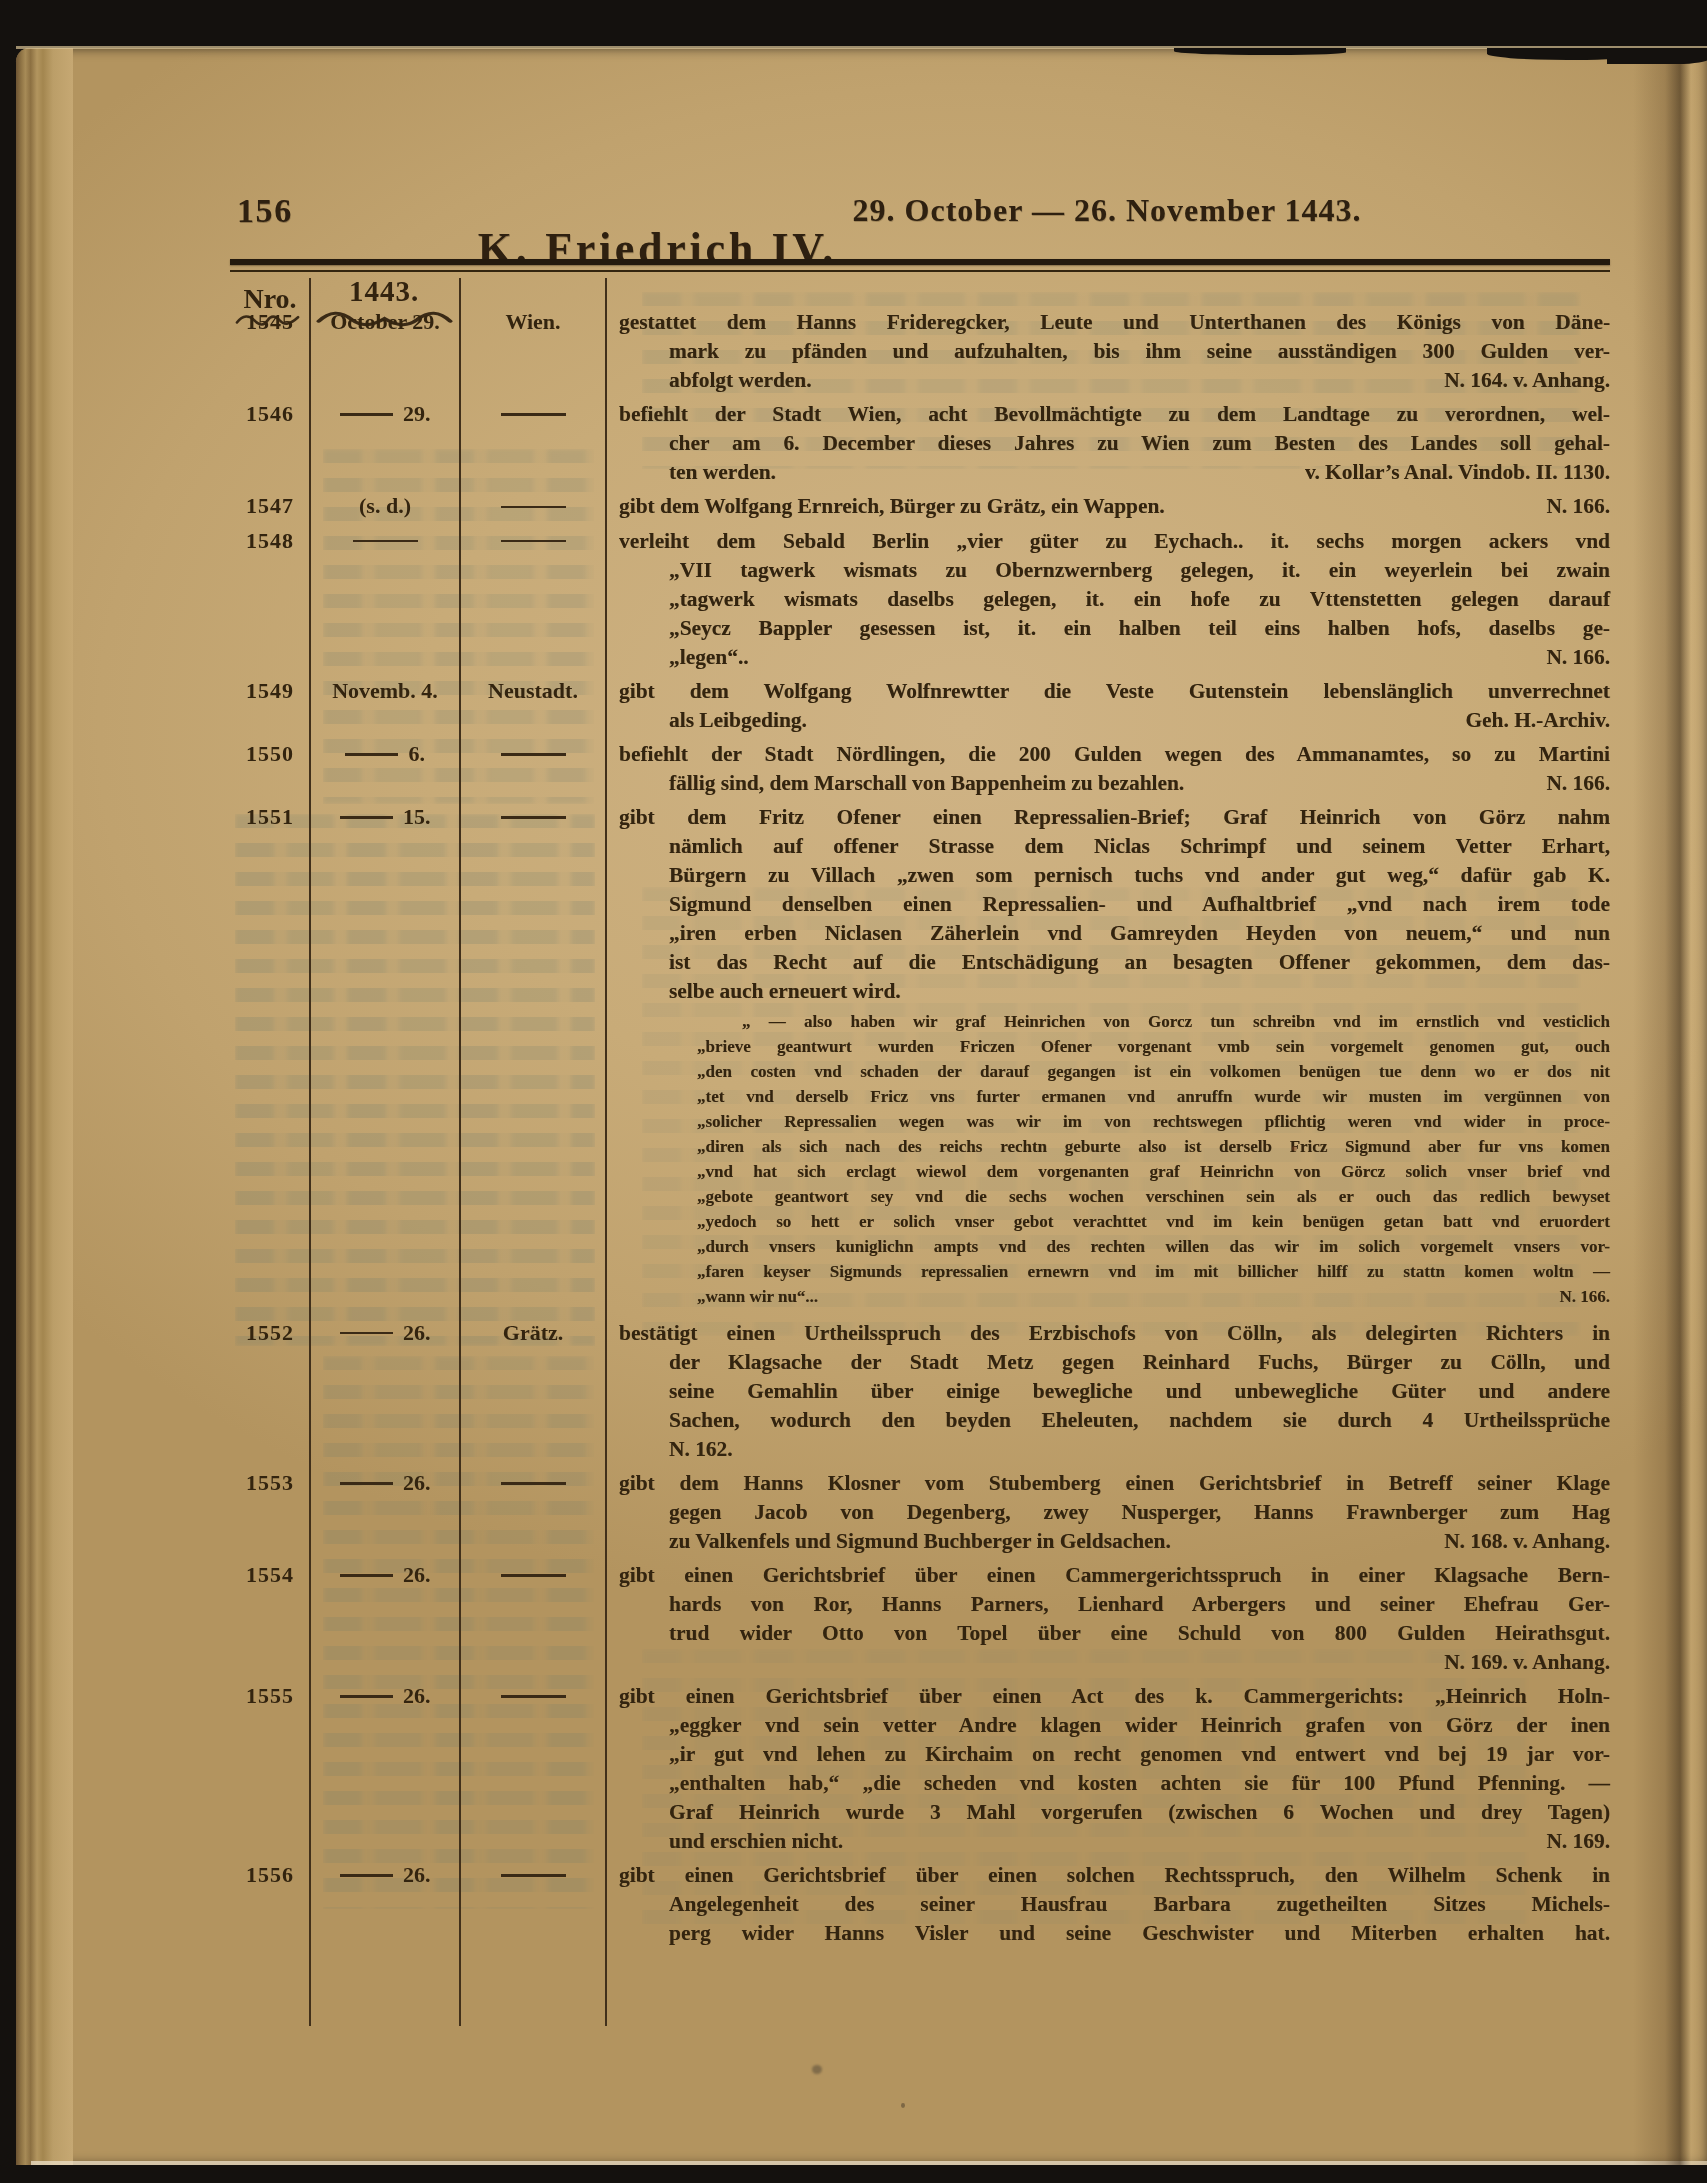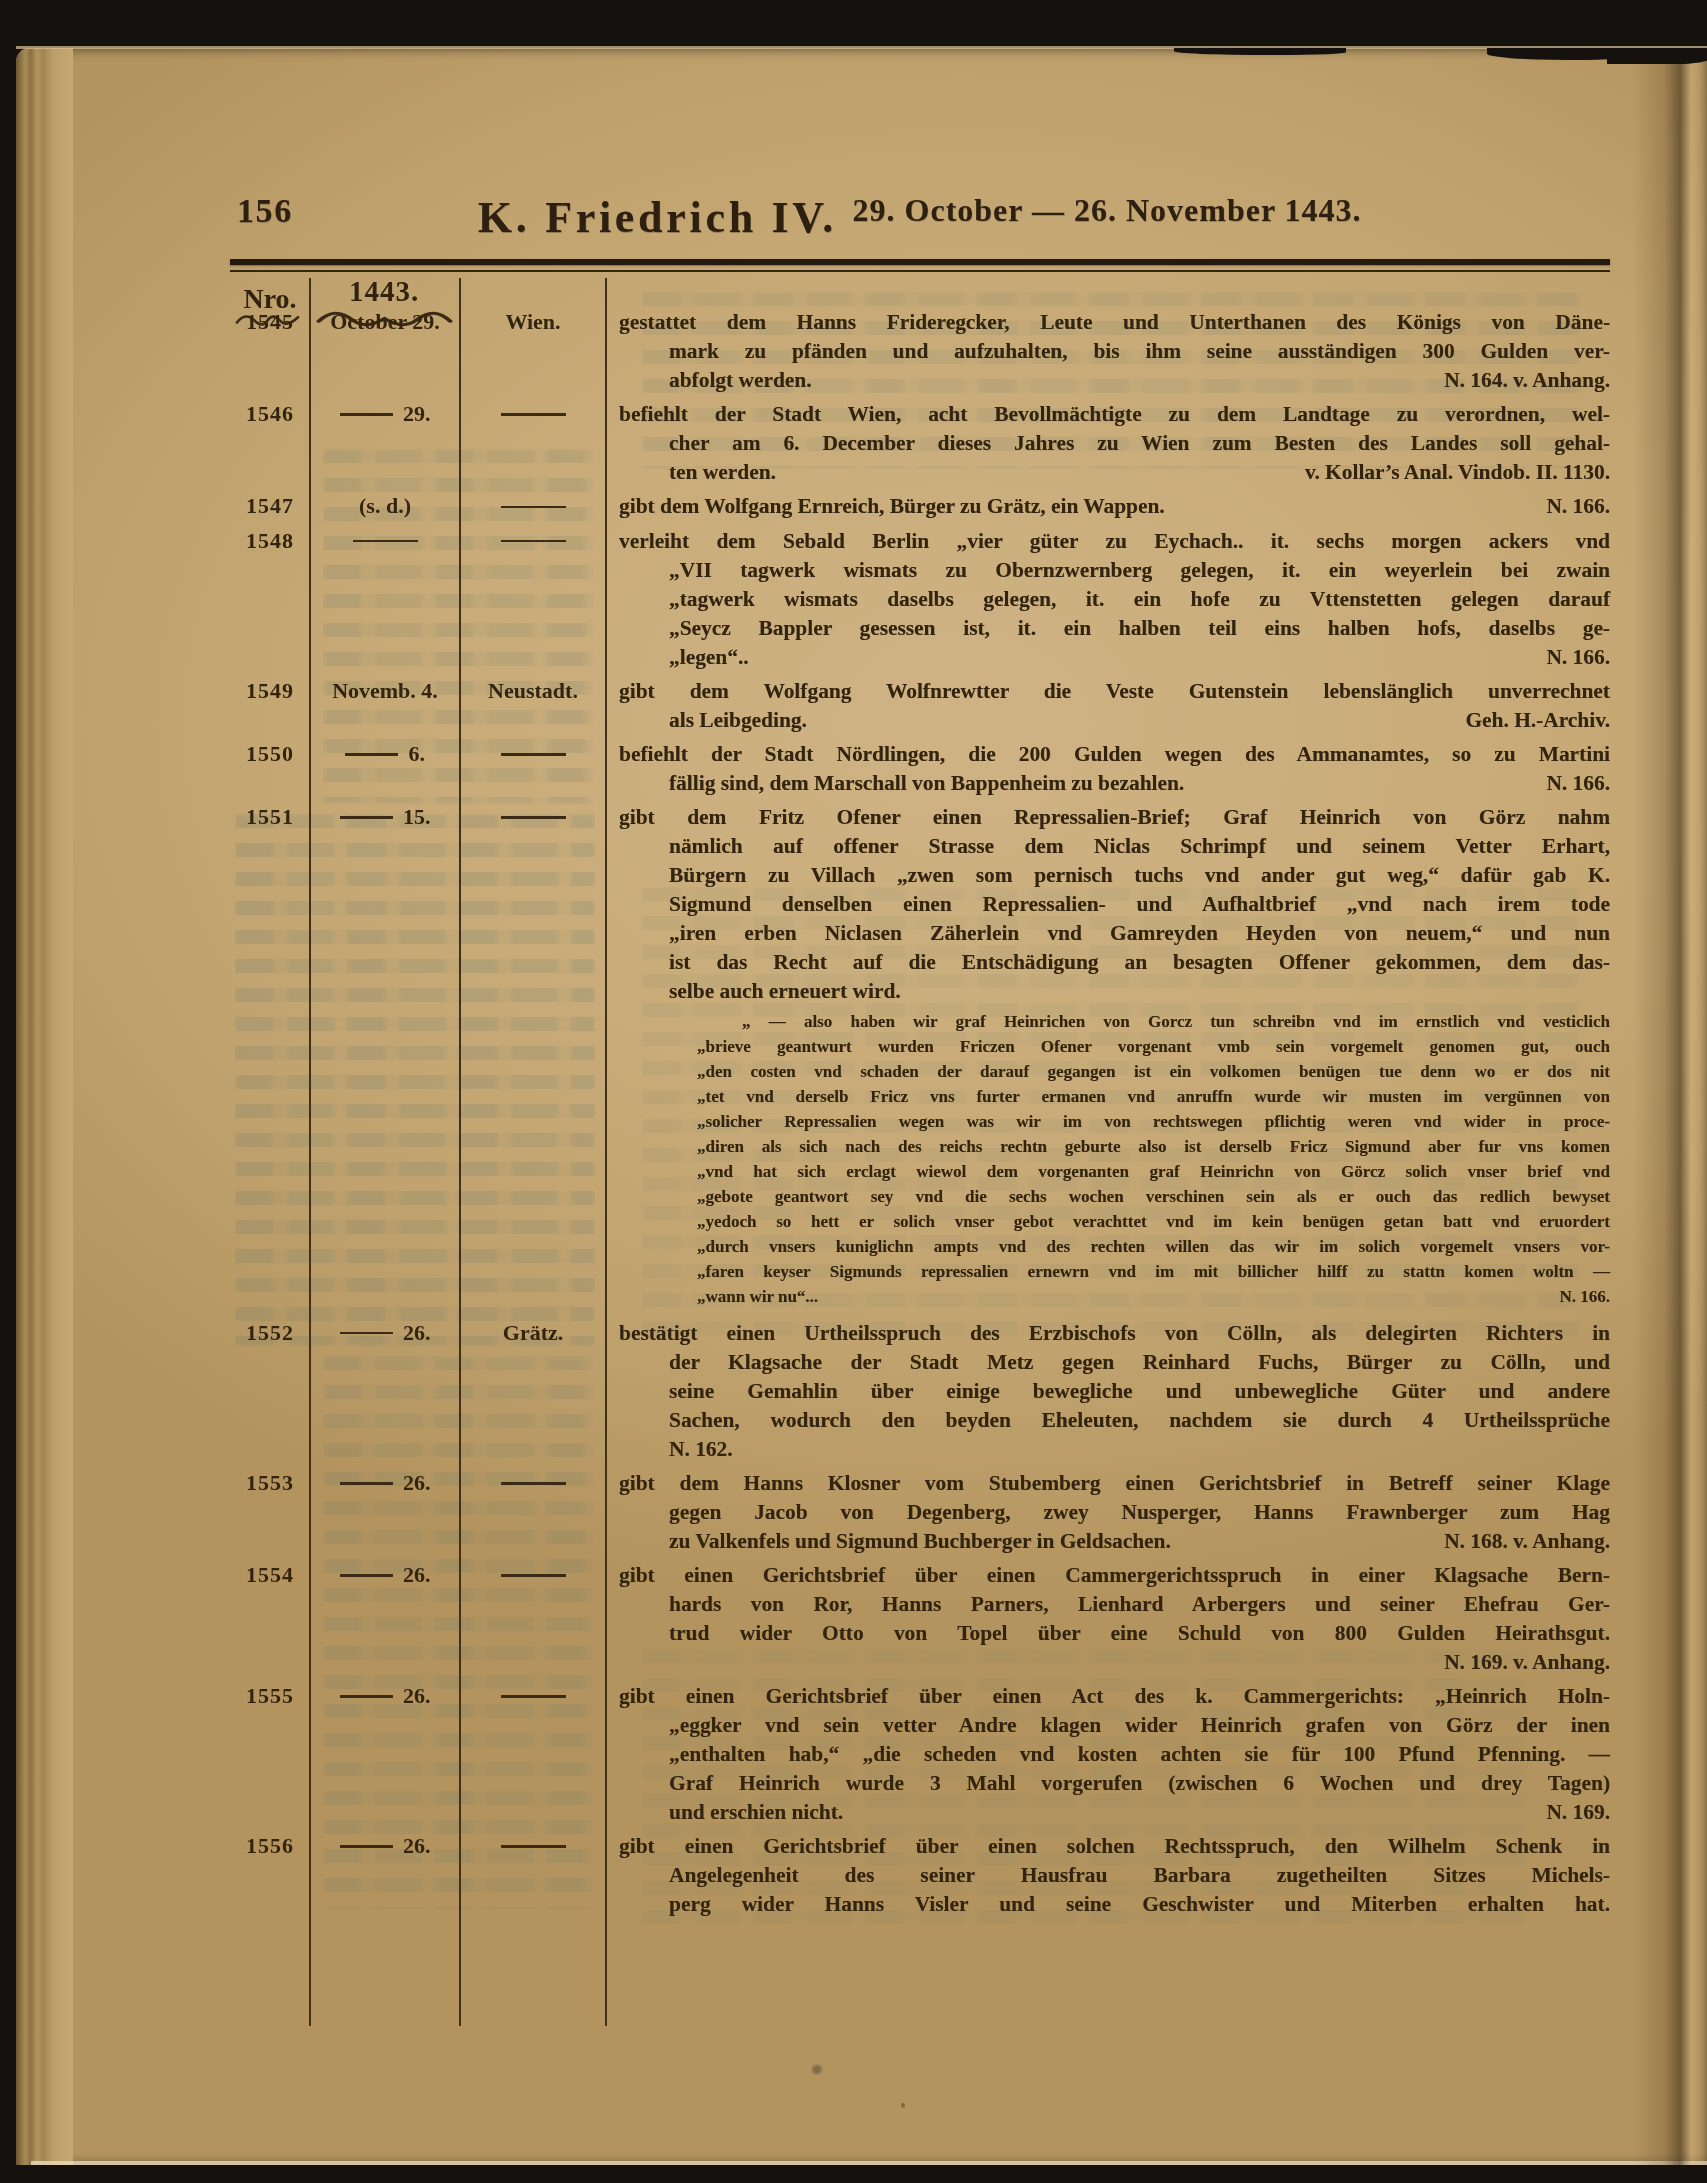--- a/index.html
+++ b/index.html
@@ -25,21 +25,21 @@
   .page-top-edge{position:absolute;left:15.7px;top:46px;width:1692px;height:3.1px;background:#d9c395;opacity:.7;}
   .page-bottom-edge{position:absolute;left:31px;top:2161px;width:1676px;height:4.2px;background:#e8dbc0;opacity:.8;}
   .top-lump{position:absolute;background:#14110e;border-radius:0 0 40% 55%;}
   .gutter{
     position:absolute;left:1633px;top:48px;width:75px;height:2117px;
     background:linear-gradient(90deg,rgba(90,65,35,0) 0px,rgba(96,70,38,.28) 32px,rgba(52,36,18,.55) 47px,rgba(52,36,18,.25) 52px,rgba(215,185,130,.35) 58px,rgba(150,120,75,.15) 75px);
   }
   
   .hdr{position:absolute;left:237px;top:192px;width:1372px;display:flex;align-items:flex-start;color:#2e2010;}
   .folio{font-size:34px;font-weight:700;letter-spacing:1.6px;text-shadow:0.5px 0.5px 0 rgba(46,30,12,.3);}
-  .title{margin-left:185px;font-size:44px;font-weight:700;letter-spacing:3.7px;text-shadow:0.5px 0.5px 0 rgba(46,30,12,.3);white-space:nowrap;}
+  .title{margin-left:185px;font-size:44px;font-weight:700;letter-spacing:3.7px;text-shadow:0.5px 0.5px 0 rgba(46,30,12,.3);white-space:nowrap;margin-top:31px;}
   .daterange{margin-left:15.7px;font-size:32px;font-weight:700;letter-spacing:1px;text-shadow:0.5px 0.5px 0 rgba(46,30,12,.25);white-space:nowrap;}
   .rule-thick{position:absolute;left:230px;top:259px;width:1380px;height:6.3px;background:#241a0e;box-shadow:0 1px 1.6px rgba(40,28,12,.4);}
   .rule-thin{position:absolute;left:230px;top:270px;width:1380px;height:1.6px;background:#33250f;}
   
   .vrule{position:absolute;top:278px;width:1.6px;height:1748px;background:#41301b;}
   .colhead{position:absolute;color:#32230f;font-weight:700;text-align:center;}
   .ch-nro{left:230px;top:283px;width:80px;font-size:28px;}
   .ch-year{left:309px;top:275px;width:150px;font-size:29px;letter-spacing:1px;}
   .swash{position:absolute;}
   
@@ -257,20 +257,21 @@
         </div>
       </div>
     </div>
     <div class="entry">
       <div class="c-nro">1555</div>
       <div class="c-date"><span class="dash"></span><span>26.</span></div>
       <div class="c-place"><span class="dash wide"></span></div>
       <div class="c-text">
         <div class="line">gibt einen Gerichtsbrief über einen Act des k. Cammergerichts: „Heinrich Holn-</div>
         <div class="line ind">„eggker vnd sein vetter Andre klagen wider Heinrich grafen von Görz der inen</div>
+        <div class="line ind">„ir gut vnd lehen zu Kirchaim on recht genomen vnd entwert vnd bej 19 jar vor-</div>
         <div class="line ind">„enthalten hab,“ „die scheden vnd kosten achten sie für 100 Pfund Pfenning. —</div>
         <div class="line ind">Graf Heinrich wurde 3 Mahl vorgerufen (zwischen 6 Wochen und drey Tagen)</div>
         <div class="line ind refline">
           <span>und erschien nicht.</span>
           <span class="ref">N. 169.</span>
         </div>
       </div>
     </div>
     <div class="entry">
       <div class="c-nro">1556</div>

